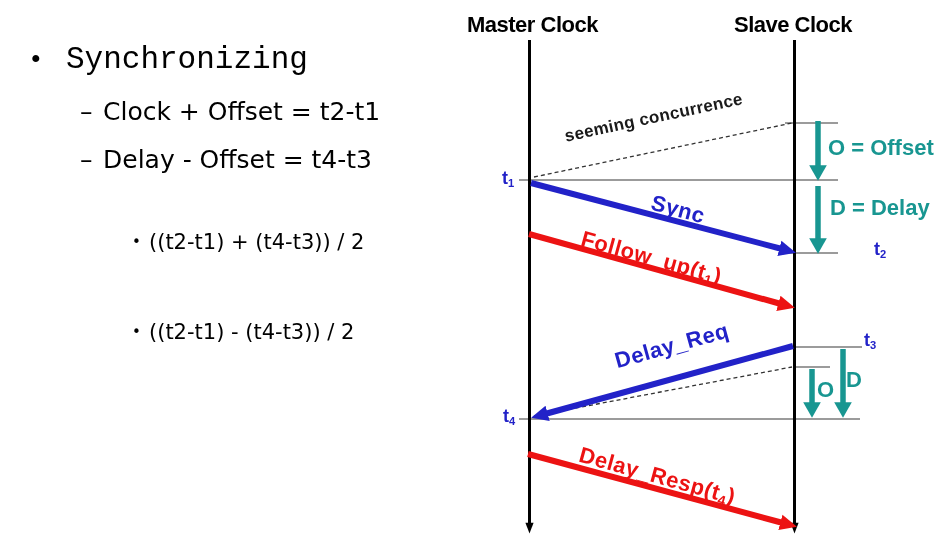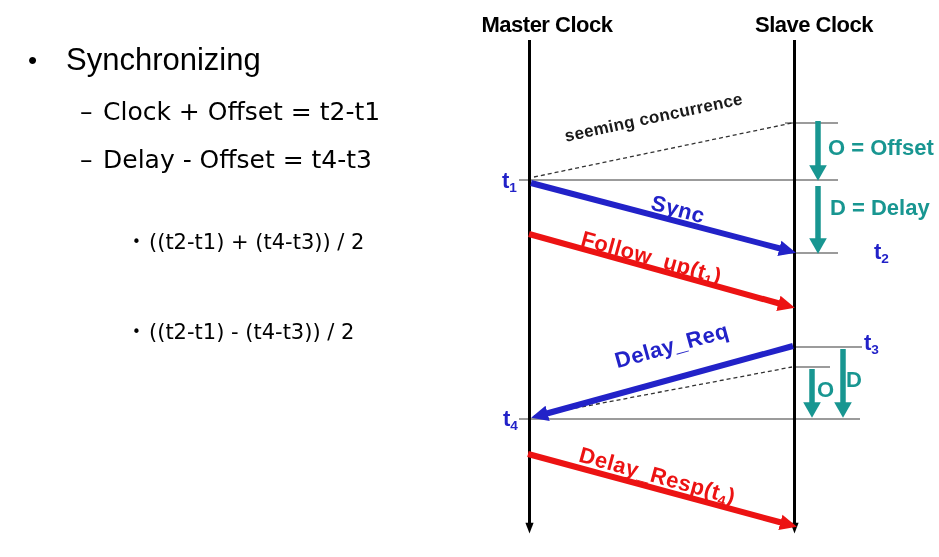--- a/index.html
+++ b/index.html
@@ -2,46 +2,46 @@
 <html style="--c-blue: #2222c8; --c-red: #ec1313; --c-teal: #189691; --c-gray: #7a7a7a; --c-ink: #000000;"><head>
 <meta charset="utf-8">
 <style>
   html,body{margin:0;padding:0;background:#fff;}
   .canvas{
     position:relative;width:939px;height:557px;background:#ffffff;overflow:hidden;
     font-family:"Liberation Sans", sans-serif;color:var(--c-ink,#000);
   }
   
   .ol-row{position:absolute;white-space:nowrap;color:var(--c-ink,#000);}
-  .ol-title{font-size:31px;top:42px;left:28px;font-family:Liberation Sans, sans-serif;}
+  .ol-title{font-size:31px;top:42px;left:28px;font-family:Liberation Mono, monospace;}
   .ol-title .glyph{display:inline-block;width:38px;font-size:26px;vertical-align:1px;}
   .l2{font-size:25px;left:80px;font-family:"DejaVu Sans", sans-serif;}
   .l2 .glyph{display:inline-block;width:23px;}
   .l3{font-size:21px;left:132px;font-family:"DejaVu Sans", sans-serif;}
   .l3 .glyph{display:inline-block;width:17px;font-size:15px;vertical-align:2px;}
   
-  .clock-title{position:absolute;top:12px;width:160px;text-align:center;
+  .clock-title{position:absolute;top:12px;width:160px;
     font-size:22px;font-weight:bold;letter-spacing:-0.5px;}
   svg.layer{position:absolute;left:0;top:0;}
   .ln-gray{stroke:var(--c-gray,#7a7a7a);stroke-width:1.5;}
   .ln-dash{stroke:#333;stroke-width:1.3;stroke-dasharray:4 3;fill:none;}
   .ln-clock{stroke:#000;stroke-width:3;}
   .ln-blue{stroke:var(--c-blue,#2222c8);stroke-width:6;}
   .ln-red{stroke:var(--c-red,#ec1313);stroke-width:6;}
   .ln-teal{stroke:var(--c-teal,#189691);stroke-width:5.5;}
   .fill-blue{fill:var(--c-blue,#2222c8);}
   .fill-red{fill:var(--c-red,#ec1313);}
   .fill-teal{fill:var(--c-teal,#189691);}
   .fill-black{fill:#000;}
   .lbl{position:absolute;white-space:nowrap;font-weight:bold;}
   .rot{transform-origin:0 0;}
   .msg{font-size:22px;letter-spacing:0.5px;}
   .blue{color:var(--c-blue,#2222c8);}
   .red{color:var(--c-red,#ec1313);}
-  .tlbl{font-size:22px;color:var(--c-blue,#2222c8);text-align:center;}
+  .tlbl{font-size:18px;color:var(--c-blue,#2222c8);text-align:center;}
   .teal-lbl{font-size:22px;color:var(--c-teal,#189691);}
   .concur{font-size:17px;color:#1a1a1a;letter-spacing:0.3px;}
   sub.s{font-size:0.62em;vertical-align:-0.28em;line-height:0;}
 </style>
 </head>
 <body>
 
 <div class="canvas">
 
   <div class="ol-row ol-title">

